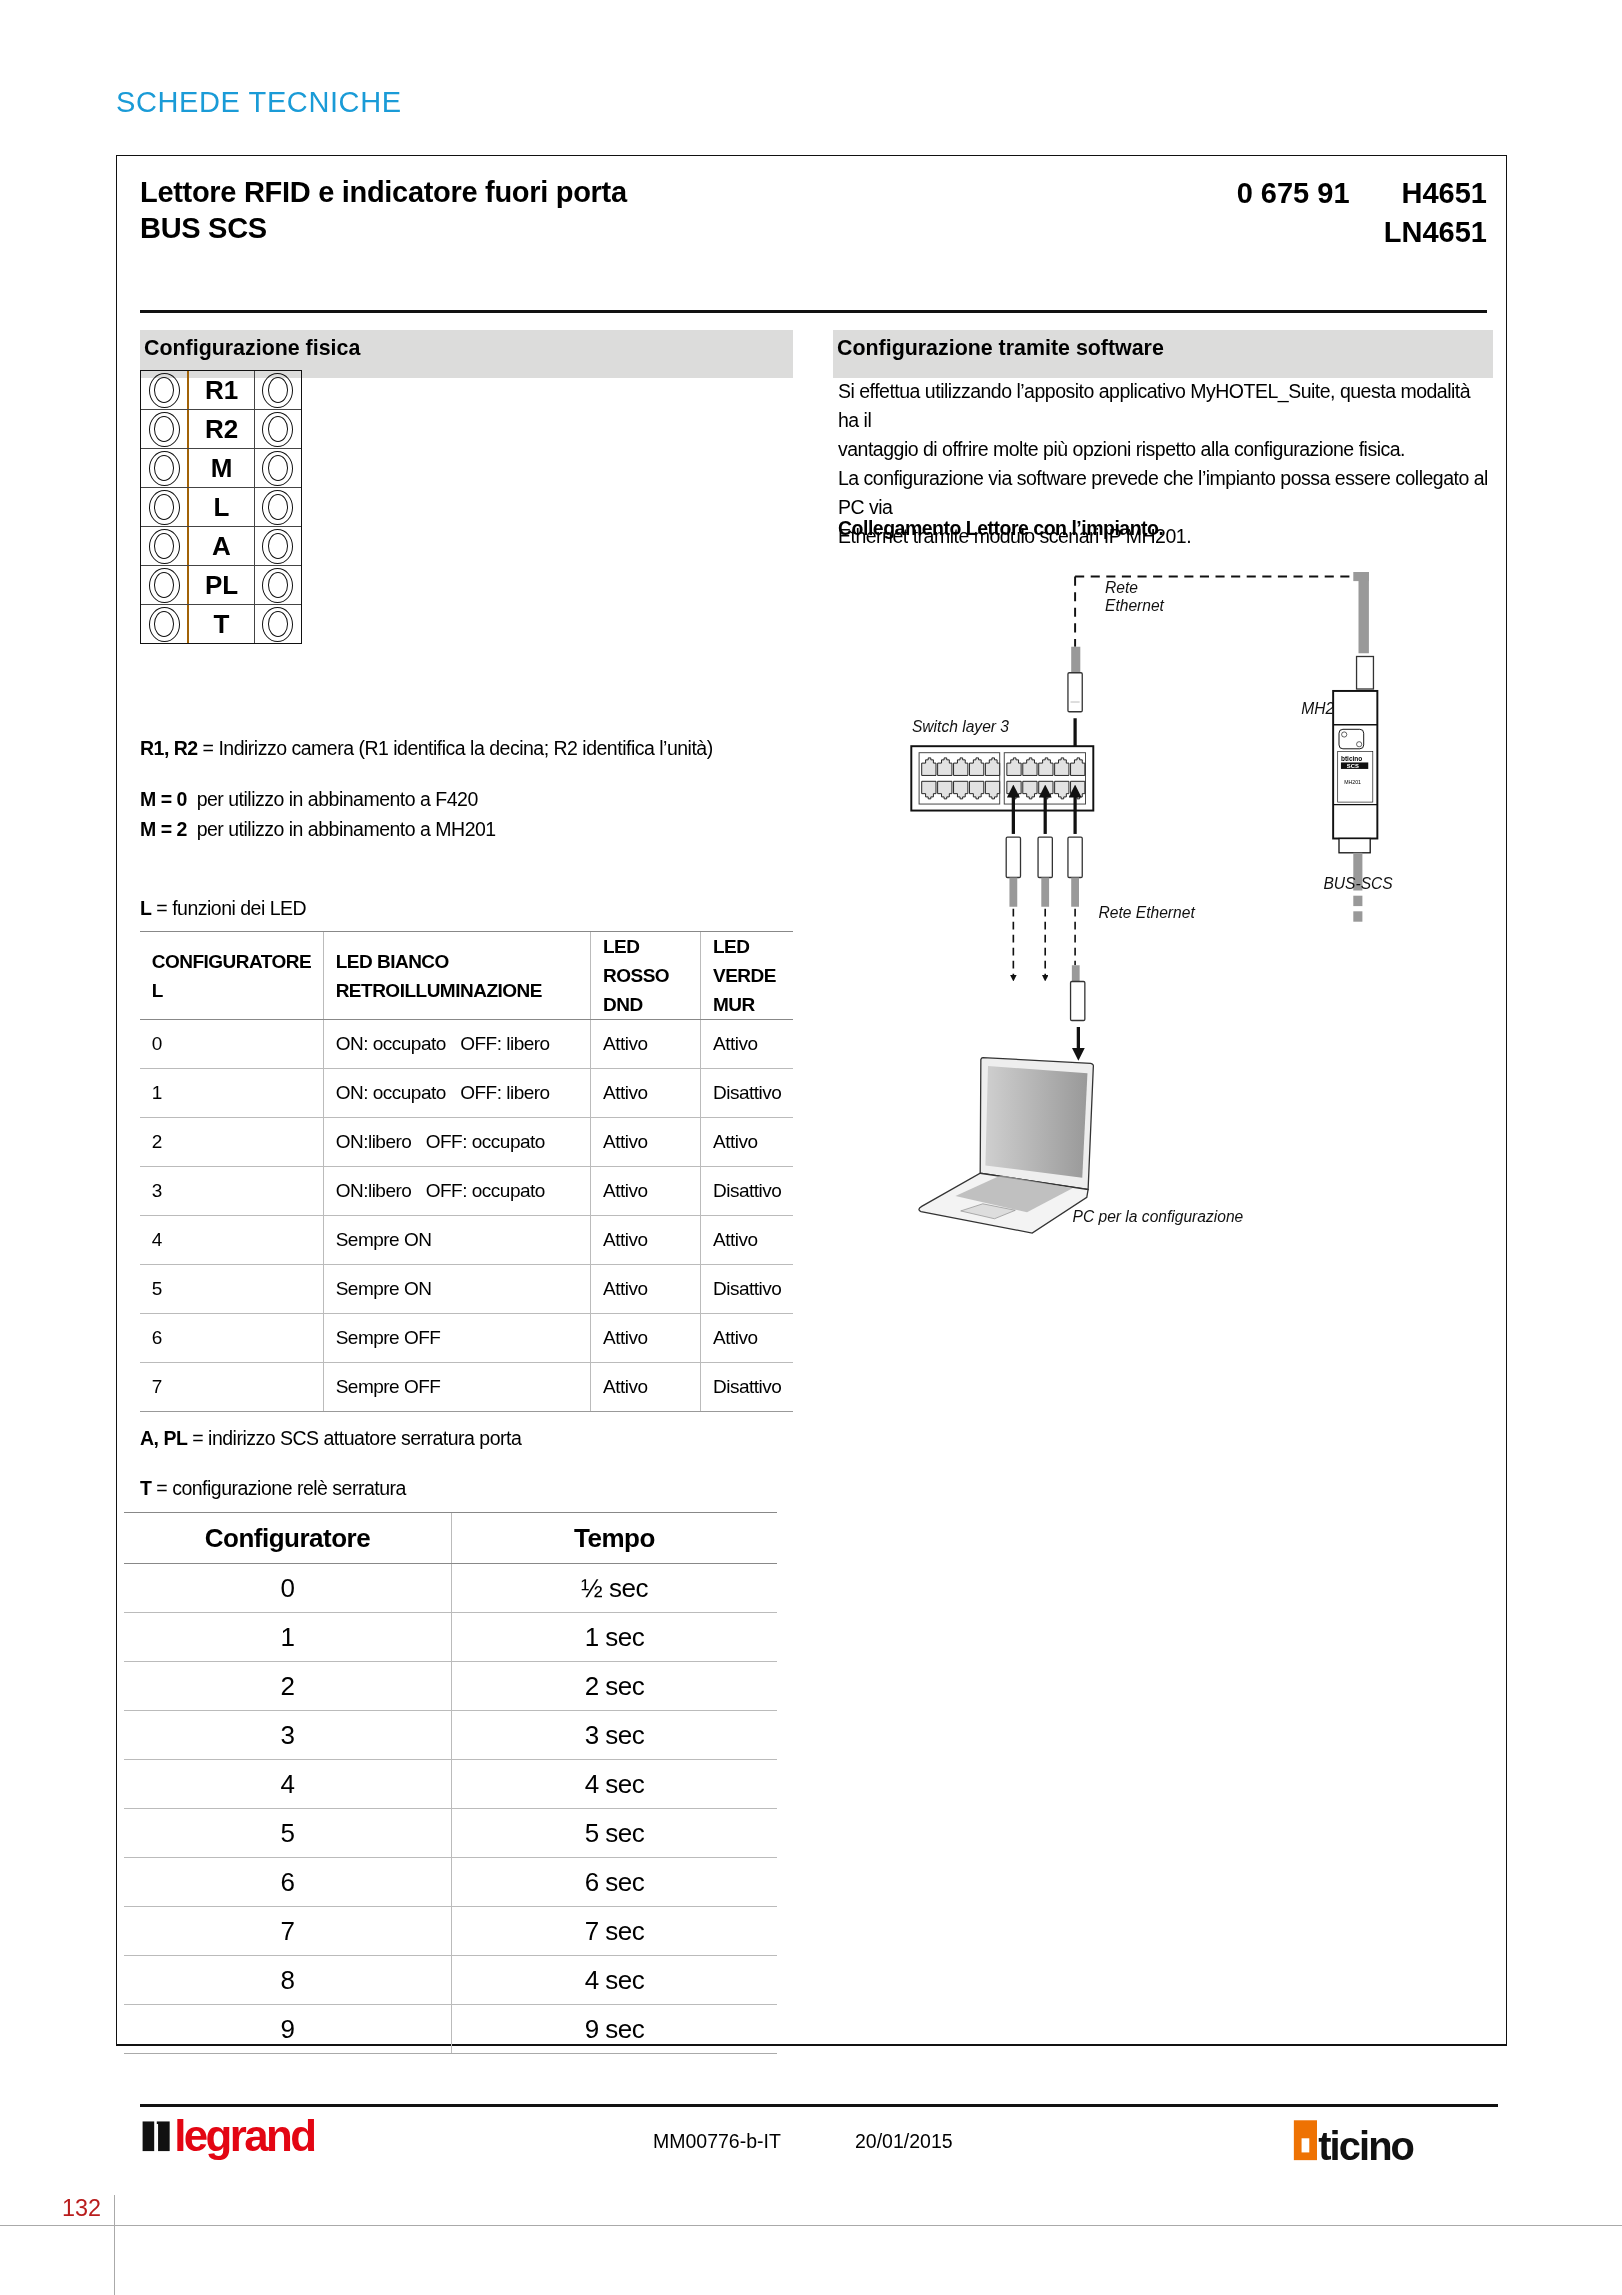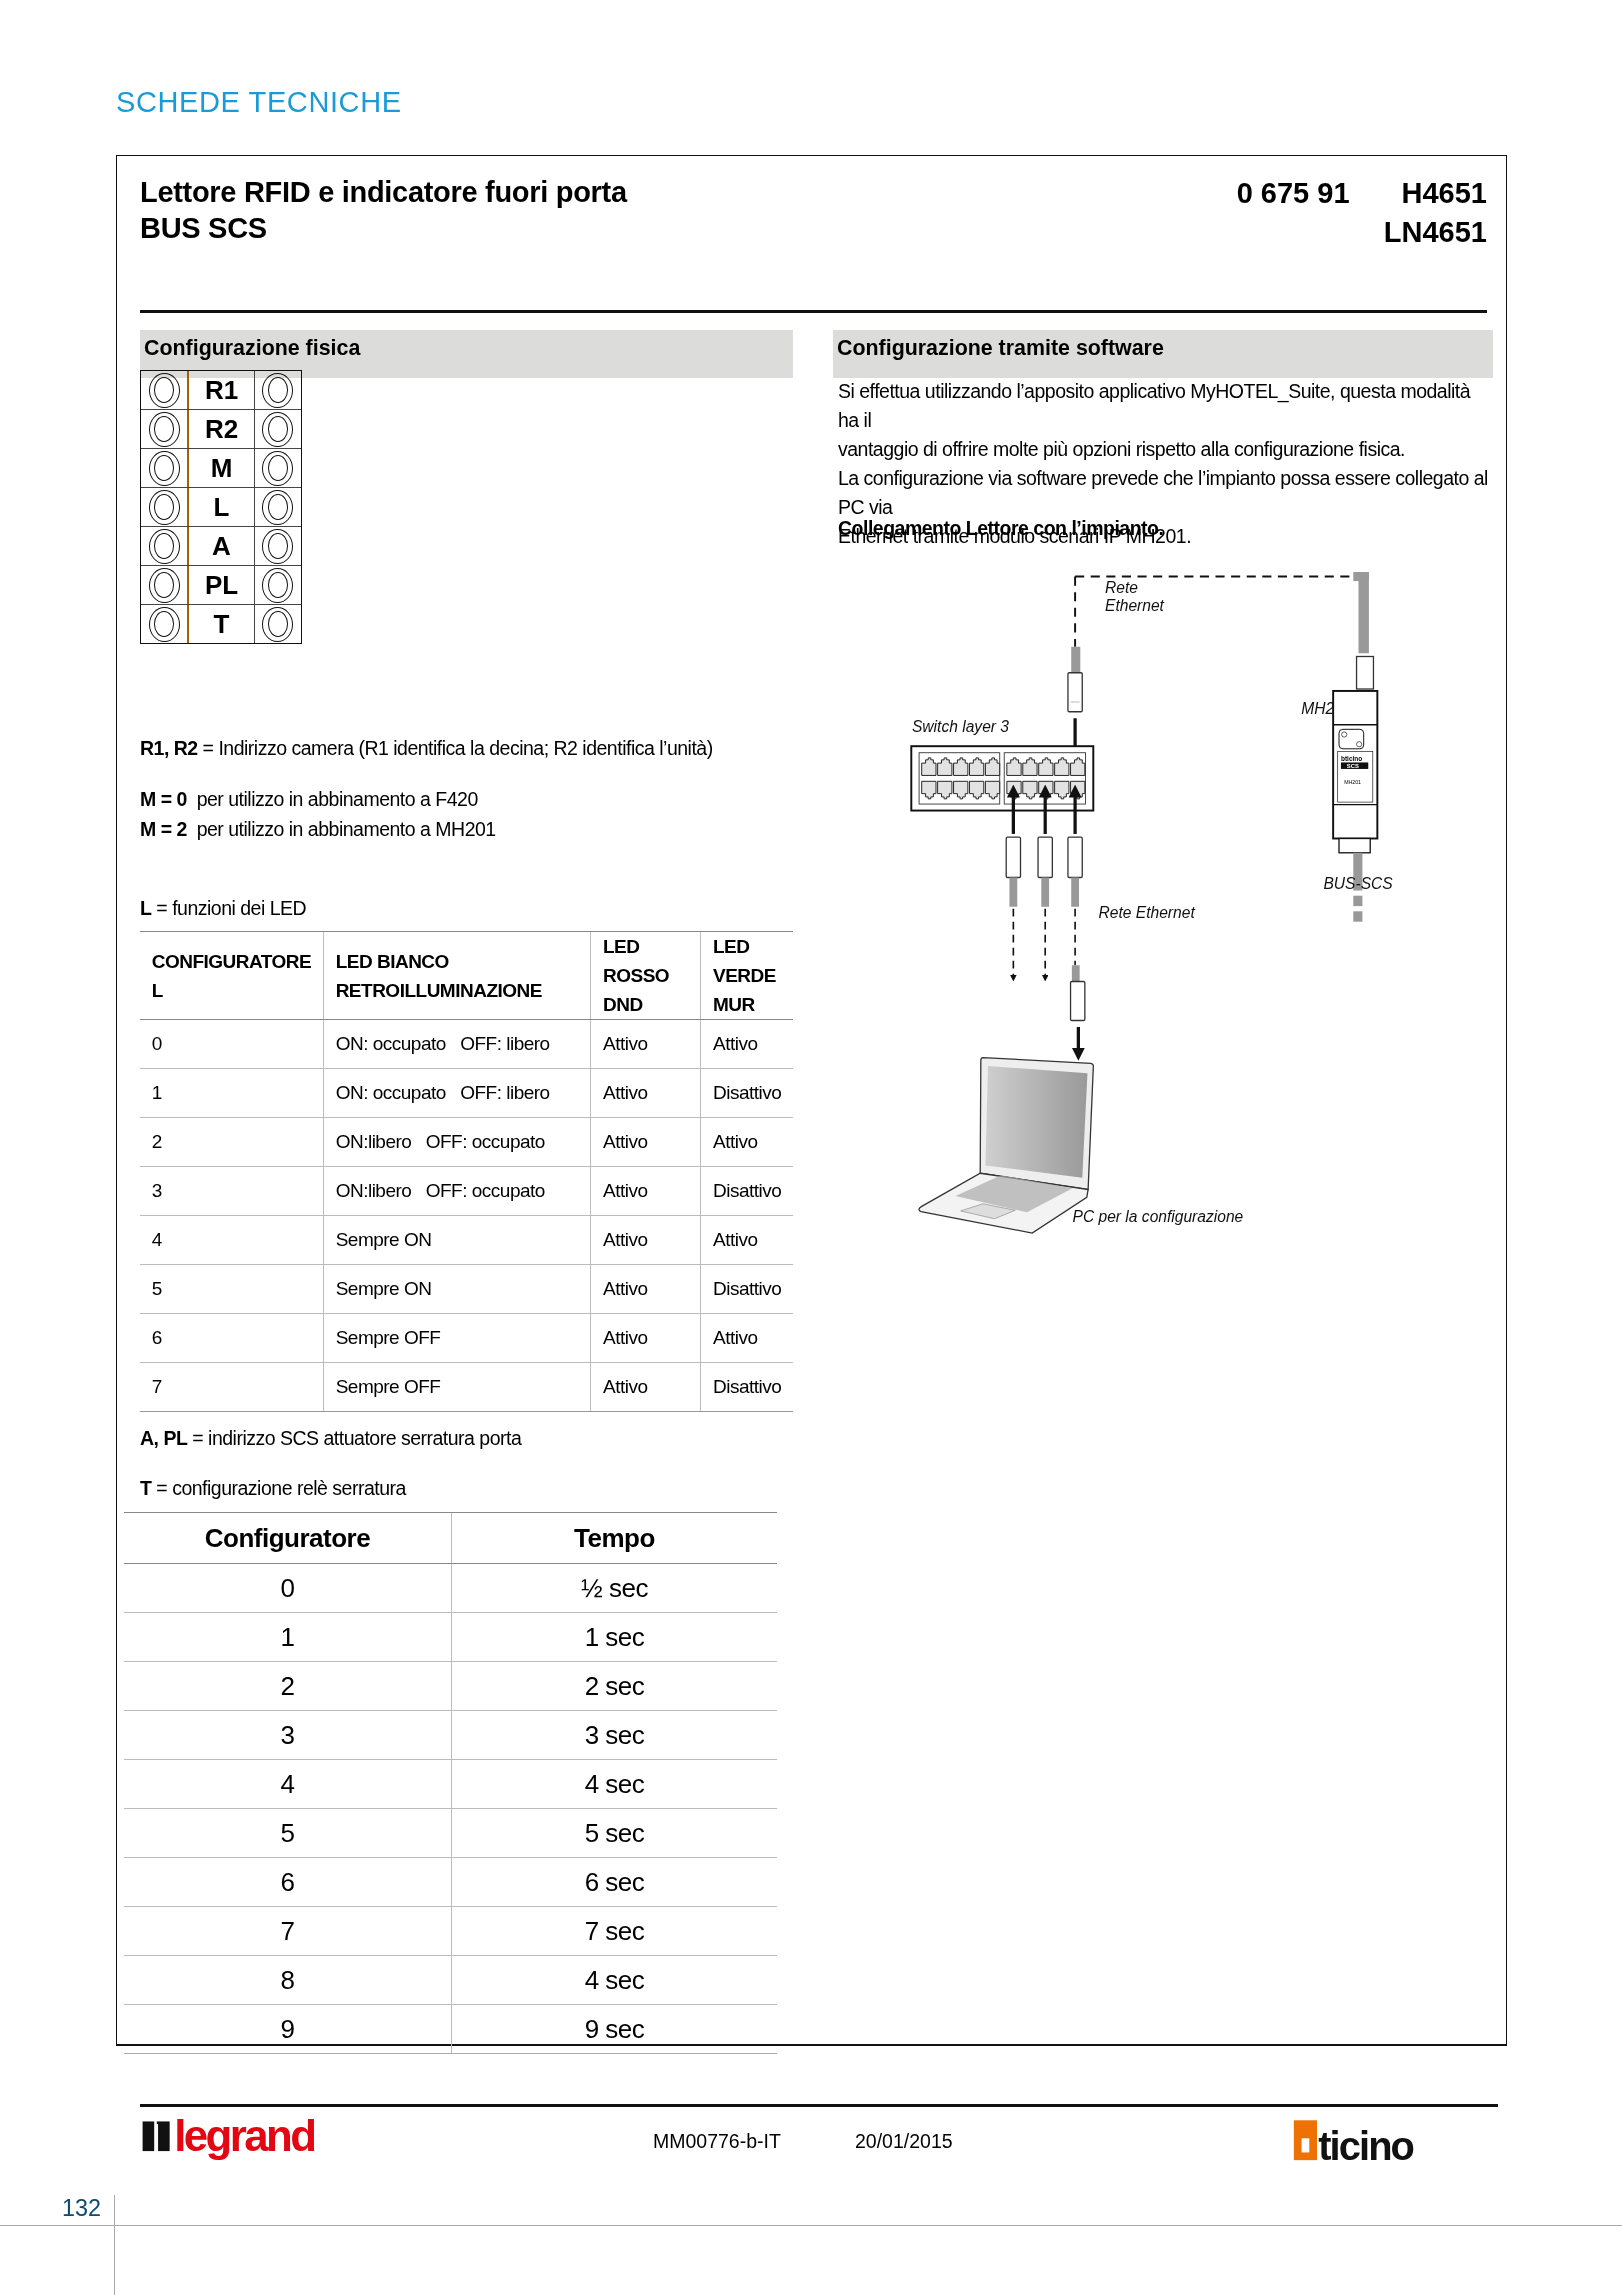--- a/index.html
+++ b/index.html
@@ -55,21 +55,21 @@
 
   #diagram { left:897px; top:559px; width:520px; height:689px; }
   .dlabel { font-style:italic; font-size:24px; fill:#111; font-family:"Liberation Sans", sans-serif; }
 
   #rule-bottom { left:140px; top:2104px; width:1358px; }
   #logo-legrand { left:140px; top:2115px; }
   #doc-code { left:653px; top:2130px; font-size:19.5px; }
   #doc-date { left:855px; top:2130px; font-size:19.5px; }
   #logo-bticino { left:1293px; top:2119px; }
 
-  #page-num { left:62px; top:2195px; font-size:23.4px; color:#0c4a6e; }
+  #page-num { left:62px; top:2195px; font-size:23.4px; color:#b91c1c; }
   #page-vline { left:114px; top:2195px; width:1.3px; height:101px; background:#aaa; }
   #page-hline { left:0px; top:2225px; width:1623px; height:1.3px; background:#aaa; }
 </style>
 </head>
 <body>
 
 <div id="section-title" class="abs">SCHEDE TECNICHE</div>
 
 <div id="frame" class="abs"></div>
 

